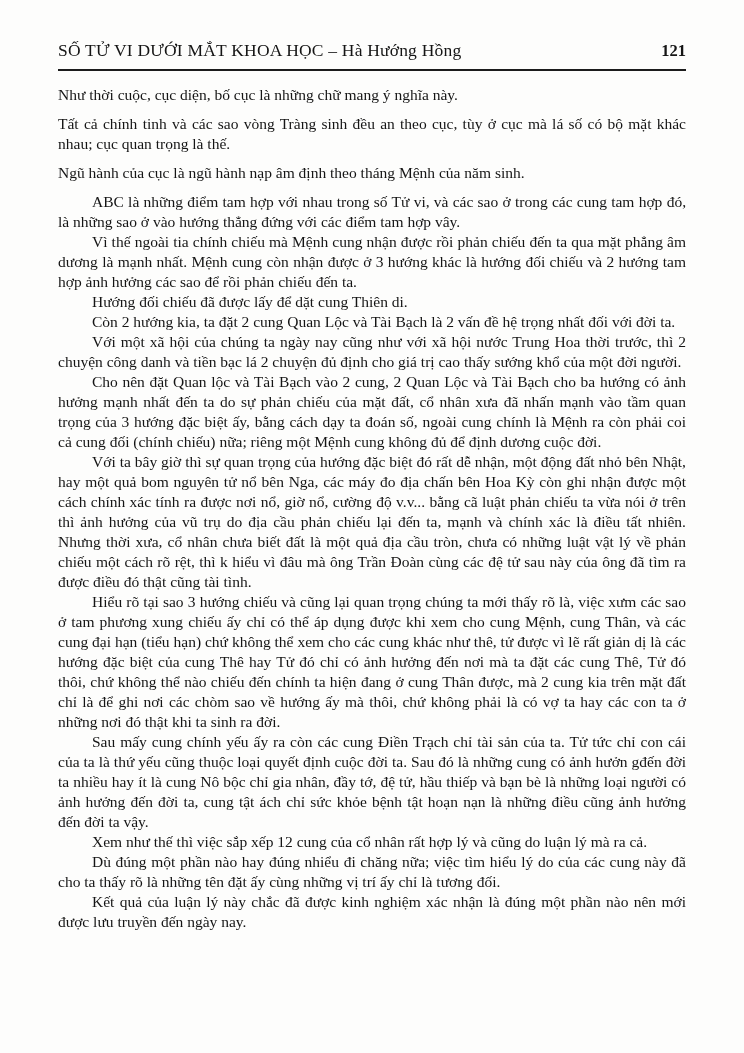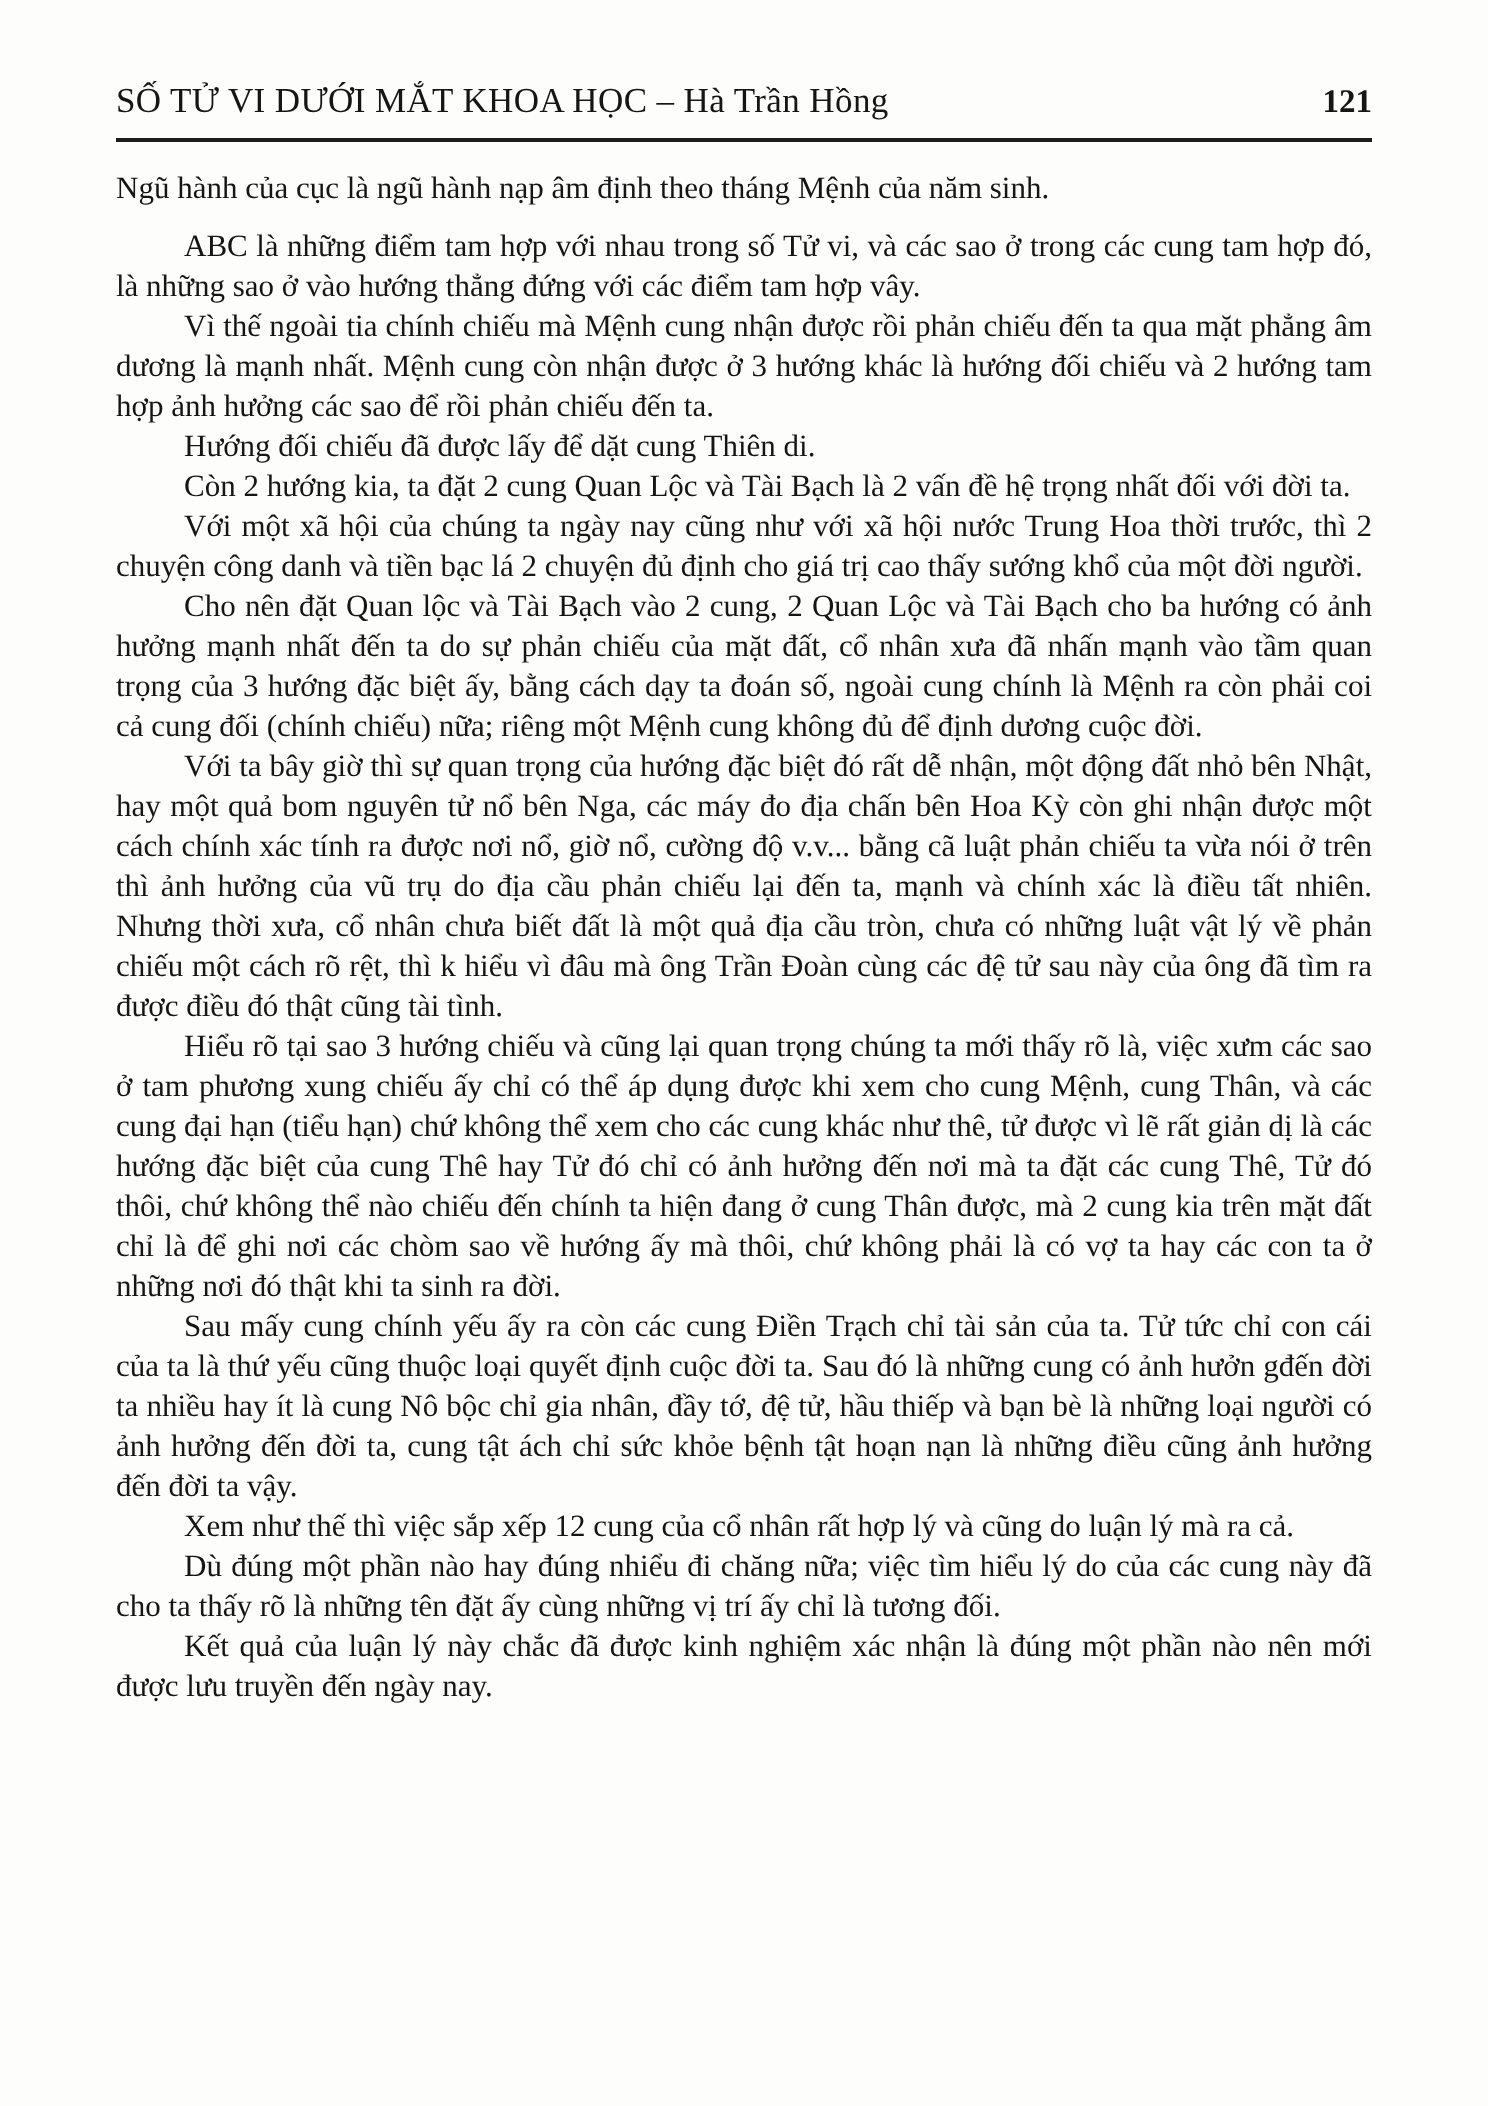--- a/index.html
+++ b/index.html
@@ -57,27 +57,29 @@
   .para.indent {
     text-indent: 34px;
   }
 </style>
 </head>
 <body>
 
 <div class="page">
 
   <header class="page-header">
-    <span class="header-title">SỐ TỬ VI DƯỚI MẮT KHOA HỌC – Hà Trần Hồng</span>
+    <span class="header-title">SỐ TỬ VI DƯỚI MẮT KHOA HỌC – Hà Hướng Hồng</span>
     <span class="header-page-number">121</span>
   </header>
 
   <div class="header-rule"></div>
 
   <main class="body-text">
+    <p class="para spaced">Như thời cuộc, cục diện, bố cục là những chữ mang ý nghĩa này.</p>
+    <p class="para spaced">Tất cả chính tinh và các sao vòng Tràng sinh đều an theo cục, tùy ở cục mà lá số có bộ mặt khác nhau; cục quan trọng là thế.</p>
     <p class="para spaced">Ngũ hành của cục là ngũ hành nạp âm định theo tháng Mệnh của năm sinh.</p>
     <p class="para indent">ABC là những điểm tam hợp với nhau trong số Tử vi, và các sao ở trong các cung tam hợp đó, là những sao ở vào hướng thẳng đứng với các điểm tam hợp vây.</p>
     <p class="para indent">Vì thế ngoài tia chính chiếu mà Mệnh cung nhận được rồi phản chiếu đến ta qua mặt phẳng âm dương là mạnh nhất. Mệnh cung còn nhận được ở 3 hướng khác là hướng đối chiếu và 2 hướng tam hợp ảnh hưởng các sao để rồi phản chiếu đến ta.</p>
     <p class="para indent">Hướng đối chiếu đã được lấy để dặt cung Thiên di.</p>
     <p class="para indent">Còn 2 hướng kia, ta đặt 2 cung Quan Lộc và Tài Bạch là 2 vấn đề hệ trọng nhất đối với đời ta.</p>
     <p class="para indent">Với một xã hội của chúng ta ngày nay cũng như với xã hội nước Trung Hoa thời trước, thì 2 chuyện công danh và tiền bạc lá 2 chuyện đủ định cho giá trị cao thấy sướng khổ của một đời người.</p>
     <p class="para indent">Cho nên đặt Quan lộc và Tài Bạch vào 2 cung, 2 Quan Lộc và Tài Bạch cho ba hướng có ảnh hưởng mạnh nhất đến ta do sự phản chiếu của mặt đất, cổ nhân xưa đã nhấn mạnh vào tầm quan trọng của 3 hướng đặc biệt ấy, bằng cách dạy ta đoán số, ngoài cung chính là Mệnh ra còn phải coi cả cung đối (chính chiếu) nữa; riêng một Mệnh cung không đủ để định dương cuộc đời.</p>
     <p class="para indent">Với ta bây giờ thì sự quan trọng của hướng đặc biệt đó rất dễ nhận, một động đất nhỏ bên Nhật, hay một quả bom nguyên tử nổ bên Nga, các máy đo địa chấn bên Hoa Kỳ còn ghi nhận được một cách chính xác tính ra được nơi nổ, giờ nổ, cường độ v.v... bằng cã luật phản chiếu ta vừa nói ở trên thì ảnh hưởng của vũ trụ do địa cầu phản chiếu lại đến ta, mạnh và chính xác là điều tất nhiên. Nhưng thời xưa, cổ nhân chưa biết đất là một quả địa cầu tròn, chưa có những luật vật lý về phản chiếu một cách rõ rệt, thì k hiểu vì đâu mà ông Trần Đoàn cùng các đệ tử sau này của ông đã tìm ra được điều đó thật cũng tài tình.</p>
     <p class="para indent">Hiểu rõ tại sao 3 hướng chiếu và cũng lại quan trọng chúng ta mới thấy rõ là, việc xưm các sao ở tam phương xung chiếu ấy chỉ có thể áp dụng được khi xem cho cung Mệnh, cung Thân, và các cung đại hạn (tiểu hạn) chứ không thể xem cho các cung khác như thê, tử được vì lẽ rất giản dị là các hướng đặc biệt của cung Thê hay Tử đó chỉ có ảnh hưởng đến nơi mà ta đặt các cung Thê, Tử đó thôi, chứ không thể nào chiếu đến chính ta hiện đang ở cung Thân được, mà 2 cung kia trên mặt đất chỉ là để ghi nơi các chòm sao về hướng ấy mà thôi, chứ không phải là có vợ ta hay các con ta ở những nơi đó thật khi ta sinh ra đời.</p>
     <p class="para indent">Sau mấy cung chính yếu ấy ra còn các cung Điền Trạch chỉ tài sản của ta. Tử tức chỉ con cái của ta là thứ yếu cũng thuộc loại quyết định cuộc đời ta. Sau đó là những cung có ảnh hưởn gđến đời ta nhiều hay ít là cung Nô bộc chỉ gia nhân, đầy tớ, đệ tử, hầu thiếp và bạn bè là những loại người có ảnh hưởng đến đời ta, cung tật ách chỉ sức khỏe bệnh tật hoạn nạn là những điều cũng ảnh hưởng đến đời ta vậy.</p>

